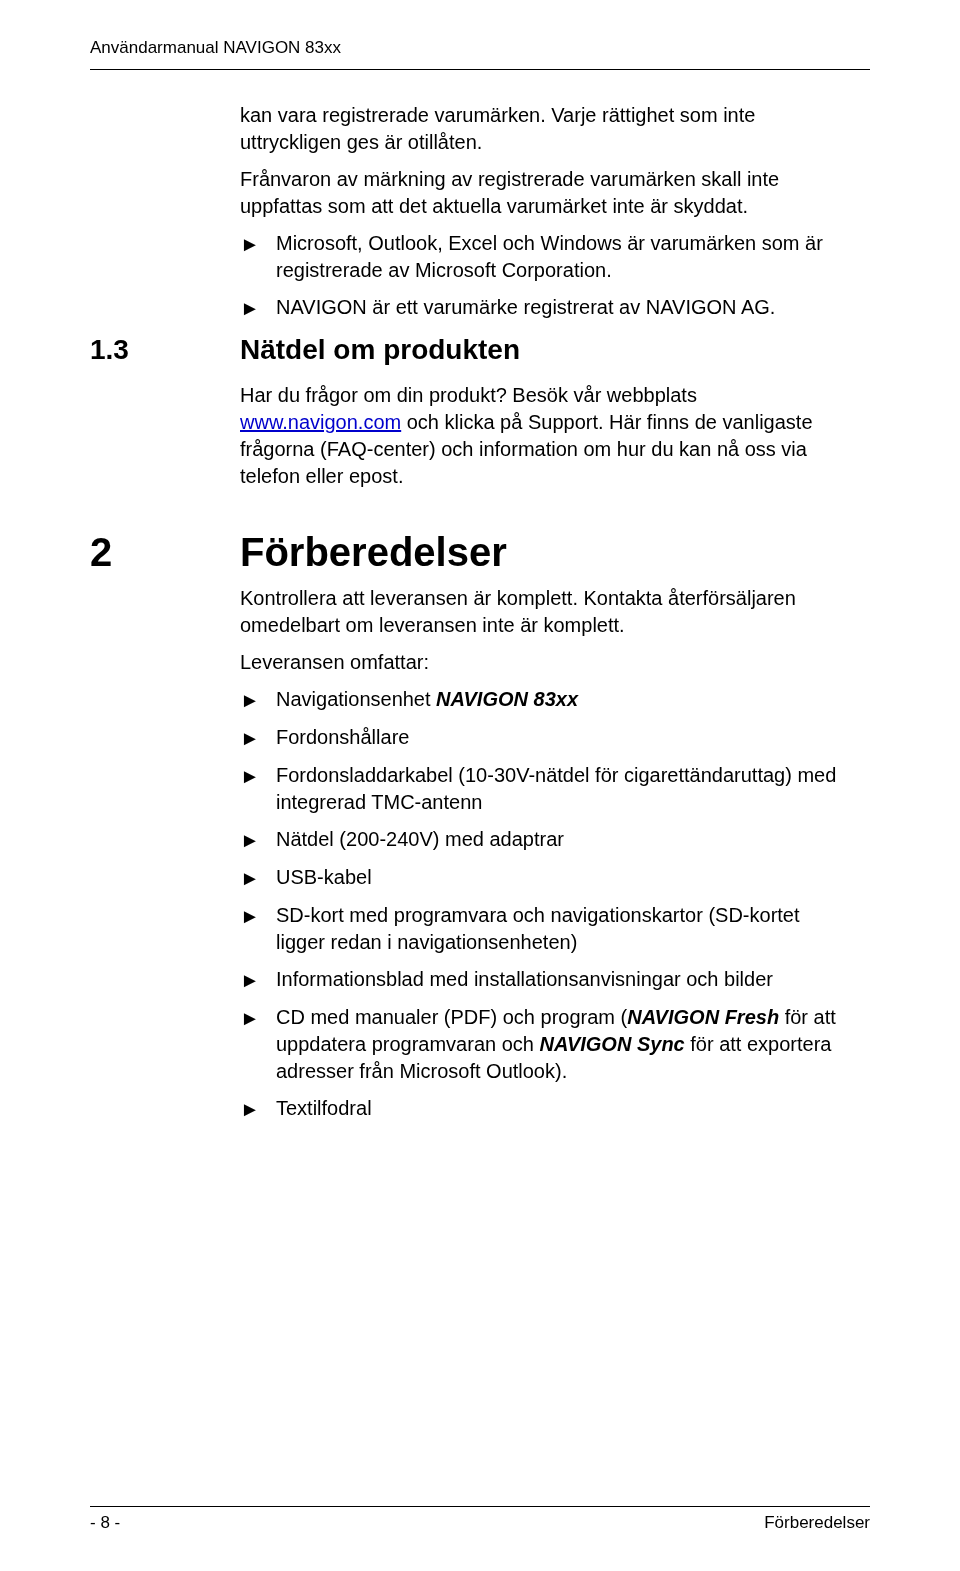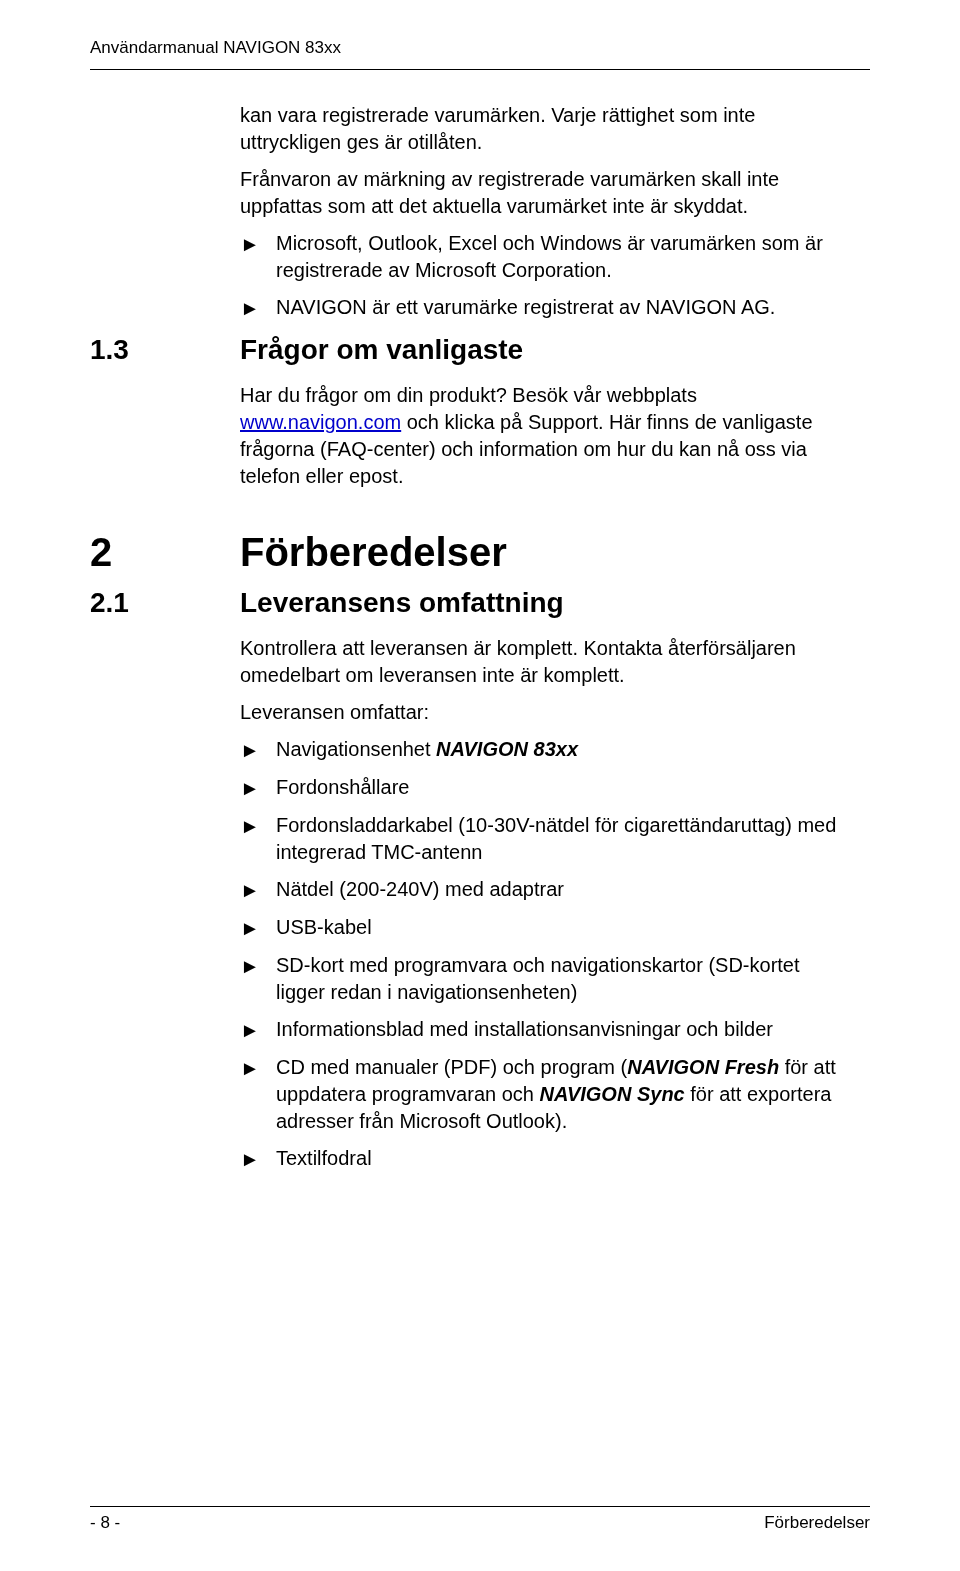--- a/index.html
+++ b/index.html
@@ -100,36 +100,32 @@
         <span class="bullet-text">Microsoft, Outlook, Excel och Windows är varumärken som är registrerade av Microsoft Corporation.</span>
       </div>
       <div class="bullet-item">
         <span class="bullet-marker">►</span>
         <span class="bullet-text">NAVIGON är ett varumärke registrerat av NAVIGON AG.</span>
       </div>
     </div>
 
     <div class="section-row">
       <span class="section-num">1.3</span>
-      <span class="section-title">Frågor om vanligaste</span>
+      <span class="section-title">Nätdel om produkten</span>
     </div>
 
     <p class="para">
       <span>Har du frågor om din produkt? Besök vår webbplats </span><a class="link" href="#">www.navigon.com</a><span> och klicka på Support. Här finns de vanligaste frågorna (FAQ-center) och information om hur du kan nå oss via telefon eller epost.</span>
     </p>
 
     <div class="chapter-row">
       <span class="chapter-num">2</span>
       <span class="chapter-title">Förberedelser</span>
     </div>
 
-    <div class="section-row">
-      <span class="section-num">2.1</span>
-      <span class="section-title">Leveransens omfattning</span>
-    </div>
 
     <p class="para">Kontrollera att leveransen är komplett. Kontakta återförsäljaren omedelbart om leveransen inte är komplett.</p>
     <p class="para">Leveransen omfattar:</p>
 
     <div class="bullet-list">
       <div class="bullet-item">
         <span class="bullet-marker">►</span>
         <span class="bullet-text">
           <span>Navigationsenhet </span><span class="bold-italic">NAVIGON 83xx</span>
         </span>

